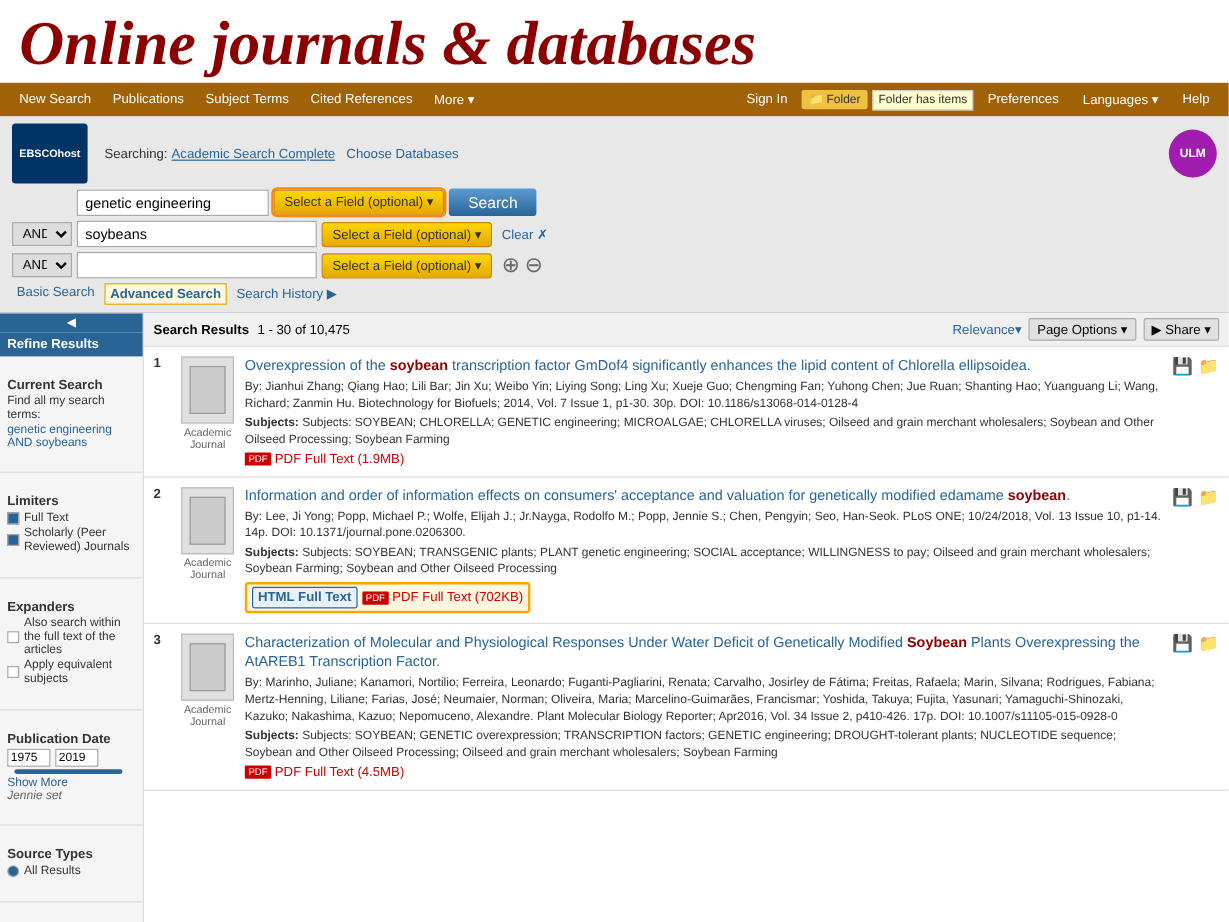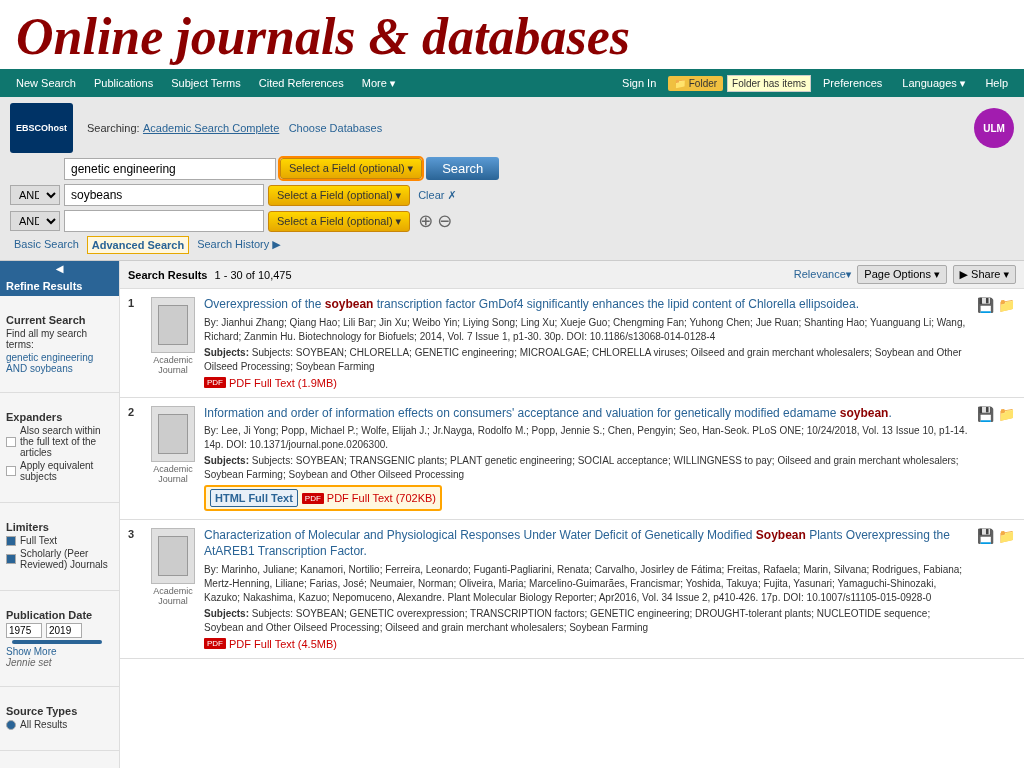--- a/index.html
+++ b/index.html
@@ -14,21 +14,21 @@
       font-size: 52px;
       font-weight: 900;
       color: #8b0000;
       font-family: Georgia, serif;
       font-style: italic;
       line-height: 1.1;
     }
 
     
     .nav-bar {
-      background: #0f766e;
+      background: #a16207;
       display: flex;
       align-items: center;
       padding: 12px 8px;
       height: 28px;
       justify-content: space-between;
     }
     .nav-left { display: flex; gap: 2px; }
     .nav-item {
       color: #fff;
       font-size: 11px;
@@ -437,21 +437,21 @@
         <span style="font-size:11px;color:#333;">Searching:</span>
         <a style="color:#2a6496;font-size:11px;cursor:pointer;text-decoration:underline;">Academic Search Complete</a>
         <span style="font-size:11px;color:#2a6496;cursor:pointer;margin-left:6px;">Choose Databases</span>
       </div>
     </div>
     <div class="ulm-logo">ULM</div>
   </div>
 
   <div class="search-row">
     <div style="width:50px;"></div>
-    <input class="search-input" style="width: 212px;" value="genetic engineering">
+    <input class="search-input" style="width: 160px;" value="genetic engineering">
     <button class="field-select-btn highlighted">Select a Field (optional) ▾</button>
     <button class="search-btn">Search</button>
   </div>
 
   <div class="search-row">
     <select class="and-select">
       <option>AND ▾</option>
     </select>
     <input class="search-input" style="width: 200px;" value="soybeans">
     <button class="field-select-btn">Select a Field (optional) ▾</button>
@@ -481,40 +481,40 @@
     <div class="sidebar-collapse-btn">◀</div>
     <div class="sidebar-section-title">Refine Results</div>
 
     <div class="sidebar-subsection">
       <div class="sidebar-subsection-title">Current Search</div>
       <div style="font-size:10px;color:#333;margin-bottom:2px;">Find all my search terms:</div>
       <div class="current-search-term">genetic engineering AND soybeans</div>
     </div>
 
     <div class="sidebar-subsection">
+      <div class="sidebar-subsection-title">Limiters</div>
+      <div class="limiter-item">
+        <div class="checkbox-fake checkbox-checked"></div>
+        <span style="font-size:10px;color:#333;">Full Text</span>
+      </div>
+      <div class="limiter-item">
+        <div class="checkbox-fake checkbox-checked"></div>
+        <span style="font-size:10px;color:#333;">Scholarly (Peer Reviewed) Journals</span>
+      </div>
+    </div>
+
+    <div class="sidebar-subsection">
       <div class="sidebar-subsection-title">Expanders</div>
       <div class="expander-item">
         <div class="checkbox-fake"></div>
         <span style="font-size:10px;color:#333;">Also search within the full text of the articles</span>
       </div>
       <div class="expander-item">
         <div class="checkbox-fake"></div>
         <span style="font-size:10px;color:#333;">Apply equivalent subjects</span>
-      </div>
-    </div>
-
-    <div class="sidebar-subsection">
-      <div class="sidebar-subsection-title">Limiters</div>
-      <div class="limiter-item">
-        <div class="checkbox-fake checkbox-checked"></div>
-        <span style="font-size:10px;color:#333;">Full Text</span>
-      </div>
-      <div class="limiter-item">
-        <div class="checkbox-fake checkbox-checked"></div>
-        <span style="font-size:10px;color:#333;">Scholarly (Peer Reviewed) Journals</span>
       </div>
     </div>
 
     <div class="sidebar-subsection">
       <div class="sidebar-subsection-title">Publication Date</div>
       <div class="pub-date-row">
         <input class="pub-date-input" value="1975" style="">
         <input class="pub-date-input" value="2019" style="">
       </div>
       <div class="date-slider"></div>

